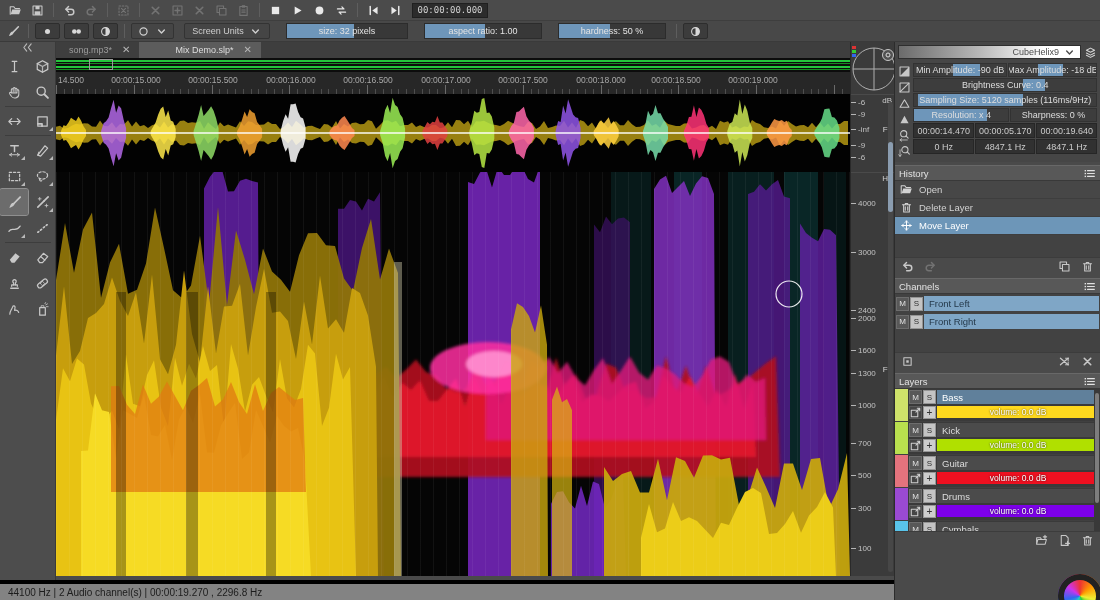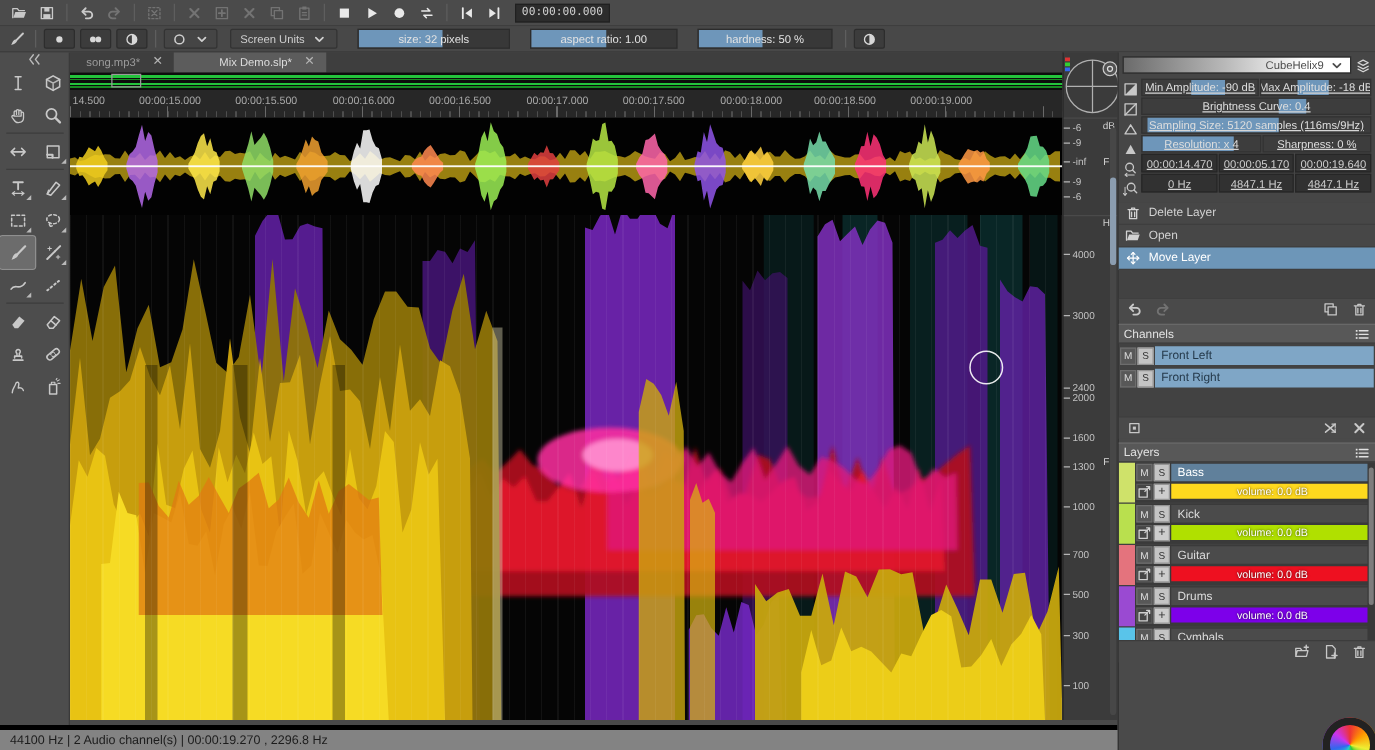--- a/index.html
+++ b/index.html
@@ -54,21 +54,21 @@
 .rgbdots{position:absolute;left:1px;top:4px;display:flex;flex-direction:column;gap:1px;}
 .rgbdots i{width:4px;height:3px;display:block;}
 #vscroll{position:absolute;right:1px;top:60px;width:5px;height:470px;background:#474747;border-radius:3px;}
 #vscroll .thumb{position:absolute;left:0;width:5px;top:40px;height:70px;background:#8b9db0;border-radius:3px;}
 
 #rightpanel{left:894px;top:42px;width:206px;height:558px;background:#4a4a4a;border-left:1px solid #2c2c2c;display:flex;flex-direction:column;}
 .phead{height:16px;background:#585858;border-top:1px solid #686868;border-bottom:1px solid #393939;display:flex;align-items:center;justify-content:space-between;padding:0 4px;color:#e2e2e2;font-size:9.5px;flex:none;}
 .pbody{background:#464646;}
 #cmaprow{display:flex;align-items:center;height:20px;padding:2px 3px;gap:3px;}
 #cmapbar{flex:1;height:14px;border:1px solid #2e2e2e;background:linear-gradient(90deg,#6b6b6b,#b9b9b9 45%,#fff 80%);display:flex;align-items:center;justify-content:flex-end;gap:4px;padding-right:4px;color:#4d4d4d;}
-#dispgrid{display:flex;padding:1px 3px 3px 1px;gap:1px;text-decoration:underline;}
+#dispgrid{display:flex;padding:1px 3px 3px 1px;gap:1px;}
 #dispicons{width:17px;display:flex;flex-direction:column;align-items:center;color:#c8c8c8;}
 #dispicons .dic{height:16px;display:flex;align-items:center;justify-content:center;}
 #dispfields{flex:1;display:flex;flex-direction:column;gap:1px;}
 .frow{display:flex;gap:1px;}
 .field{background:#3d3d3d;border:1px solid #323232;height:14px;position:relative;display:flex;align-items:center;justify-content:center;overflow:hidden;color:#dedede;white-space:nowrap;}
 .field .bfill{position:absolute;top:0;bottom:0;background:#6e96ba;}
 .field span{position:relative;z-index:1;}
 .darkbox{background:#313131;border:1px solid #262626;height:15px;flex:1;display:flex;align-items:center;justify-content:center;color:#cccccc;}
 .hlist{background:#424242;}
 .hitem{height:18px;display:flex;align-items:center;gap:6px;padding-left:5px;background:#474747;border-bottom:1px solid #3e3e3e;color:#d2d2d2;font-size:9.5px;}
@@ -884,42 +884,55 @@
               <span>4847.1 Hz</span>
             </div>
           <div class="darkbox">
               <span>4847.1 Hz</span>
             </div>
         </div>
       </div>
     </div>
   </div>
 
+  <div class="phead" style="margin-top:3px;">
+    <span>History</span>
+    <i class="ic">
+        <svg viewBox="0 0 16 16" width="13" height="13">
+          <g fill="none" stroke="currentColor" stroke-width="1.3" stroke-linecap="round" stroke-linejoin="round">
+            <path d="M5.5 4.5 H14 M5.5 8 H14 M5.5 11.5 H14" stroke-width="1.4"></path>
+            <rect x="2" y="3.7" width="1.7" height="1.7" fill="currentColor" stroke="none"></rect>
+            <rect x="2" y="7.2" width="1.7" height="1.7" fill="currentColor" stroke="none"></rect>
+            <rect x="2" y="10.7" width="1.7" height="1.7" fill="currentColor" stroke="none"></rect>
+          </g>
+        </svg>
+      </i>
+  </div>
   <div class="hlist" style="height:76px;">
     <div class="hitem">
         <i class="ic">
           <svg viewBox="0 0 16 16" width="13" height="13">
             <g fill="none" stroke="currentColor" stroke-width="1.3" stroke-linecap="round" stroke-linejoin="round">
+              <path d="M1.5 12.5 V3.5 H6 l1.5 2 H13"></path>
+              <path d="M2 12.5 L4 6.8 H14.5 L12.5 12.5 Z" fill="currentColor" stroke="none"></path>
+            </g>
+          </svg>
+        </i>
+        <span>Open</span>
+      </div>
+    <div class="hitem">
+        <i class="ic">
+          <svg viewBox="0 0 16 16" width="13" height="13">
+            <g fill="none" stroke="currentColor" stroke-width="1.3" stroke-linecap="round" stroke-linejoin="round">
               <path d="M4.5 5 V13.5 H11.5 V5"></path>
               <path d="M3 4.5 H13 M6.5 4.5 V3 H9.5 V4.5 M6.5 7 V11.5 M9.5 7 V11.5"></path>
             </g>
           </svg>
         </i>
         <span>Delete Layer</span>
-      </div>
-    <div class="hitem">
-        <i class="ic">
-          <svg viewBox="0 0 16 16" width="13" height="13">
-            <g fill="none" stroke="currentColor" stroke-width="1.3" stroke-linecap="round" stroke-linejoin="round">
-              <path d="M1.5 12.5 V3.5 H6 l1.5 2 H13"></path>
-              <path d="M2 12.5 L4 6.8 H14.5 L12.5 12.5 Z" fill="currentColor" stroke="none"></path>
-            </g>
-          </svg>
-        </i>
-        <span>Open</span>
       </div>
     <div class="hitem sel">
         <i class="ic">
           <svg viewBox="0 0 16 16" width="13" height="13">
             <g fill="none" stroke="currentColor" stroke-width="1.3" stroke-linecap="round" stroke-linejoin="round">
               <path d="M8 2.5 V13.5 M2.5 8 H13.5" stroke-width="1.2"></path>
               <path d="M8 2.5 l-1.8 1.8 M8 2.5 l1.8 1.8 M8 13.5 l-1.8 -1.8 M8 13.5 l1.8 -1.8 M2.5 8 l1.8 -1.8 M2.5 8 l1.8 1.8 M13.5 8 l-1.8 -1.8 M13.5 8 l-1.8 1.8" stroke-width="1.2"></path>
             </g>
           </svg>
         </i>

